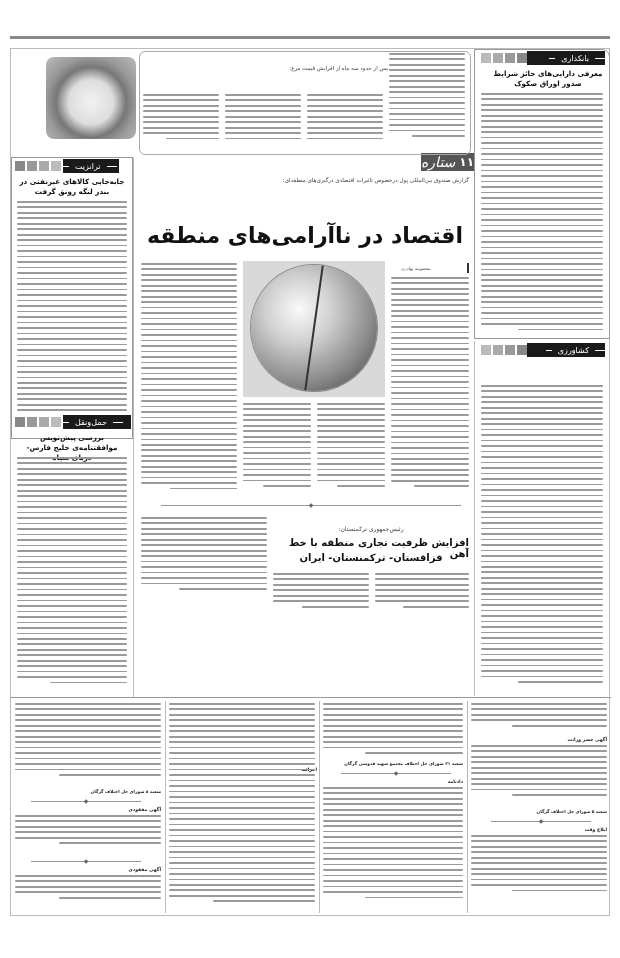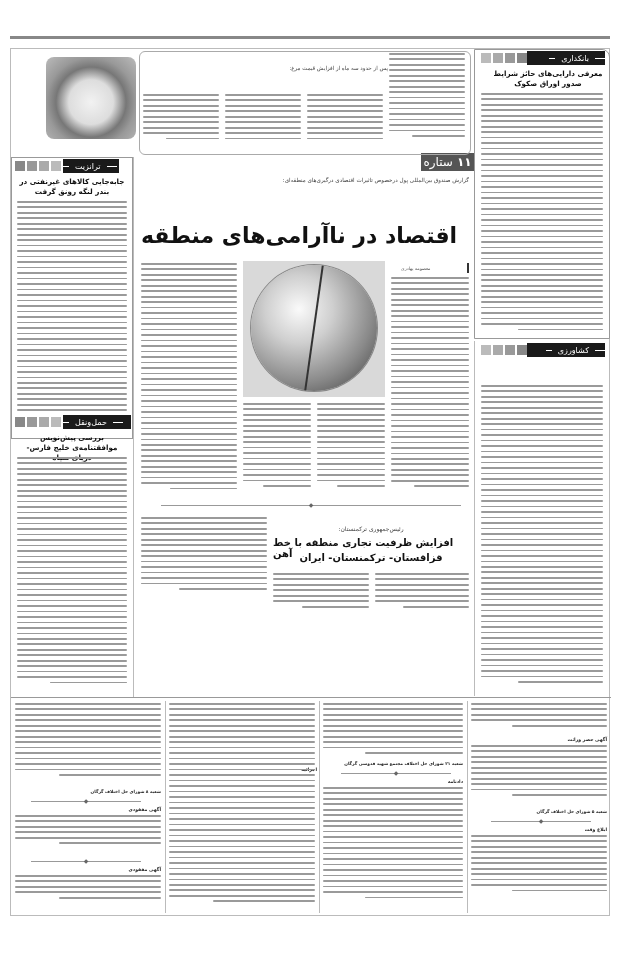--- a/index.html
+++ b/index.html
@@ -26,21 +26,21 @@
 </style>
 </head>
 <body>
 
 <div class="topbar"></div>
 
 <div class="page">
 
   <div style="position:absolute;left:410px;top:104px;width:53px;height:18px;background:#555;display:flex;align-items:center;justify-content:center;gap:4px">
     <span style="color:#fff;font-size:12px;font-weight:bold">۱۱</span>
-    <span style="color:#fff;font-size:12px;">ستاره</span>
+    <span style="color:#fff;font-size:14px;font-style:italic">ستاره</span>
   </div>
 
   <div style="position:absolute;left:35px;top:8px;width:90px;height:82px;border-radius:8px;background:radial-gradient(circle at 50% 55%,#f2f2f2 0,#ddd 35%,#777 55%,#999 70%,#bbb 100%)"></div>
   <div style="position:absolute;left:132px;top:16px;width:245px;font-size:5.5px;color:#444;text-align:right">پس از حدود سه ماه از افزایش قیمت مرغ:</div>
   <div class="lines" style="left:132px;top:45px;width:76px;height:55px">
       <i></i>
       <i></i>
       <i></i>
       <i></i>
       <i></i>
@@ -330,21 +330,21 @@
       <i></i>
       <i></i>
       <i></i>
       <i></i>
       <i></i>
       <i class="s"></i>
     </div>
   <div class="col-rule" style="left:122px;top:108px;height:540px"></div>
 
   <div style="position:absolute;left:130px;top:128px;width:328px;font-size:5.6px;color:#444;text-align:right">گزارش صندوق بین‌المللی پول درخصوص تاثیرات اقتصادی درگیری‌های منطقه‌ای:</div>
-  <div style="position:absolute;left:130px;top:174px;width:328px;font-size:22px;font-weight:bold;color:#111;text-align:left;line-height:26px">اقتصاد در ناآرامی‌های منطقه</div>
+  <div style="position:absolute;left:130px;top:174px;width:328px;font-size:22px;font-weight:bold;color:#111;text-align:center;line-height:26px">اقتصاد در ناآرامی‌های منطقه</div>
 
   <div style="position:absolute;left:390px;top:214px;width:68px;height:10px;border-right:2px solid #333;display:flex;align-items:center;justify-content:flex-end;padding-right:3px">
     <span style="font-size:4.5px;color:#555">معصومه بهادری</span>
   </div>
 
   <div style="position:absolute;left:232px;top:212px;width:142px;height:136px;background:#d9d9d9;overflow:hidden">
     <div style="position:absolute;left:8px;top:4px;width:126px;height:126px;border-radius:50%;background:radial-gradient(circle at 38% 35%,#fafafa 0,#cfcfcf 30%,#8a8a8a 65%,#3a3a3a 100%);box-shadow:0 0 0 1px #888"></div>
     <div style="position:absolute;left:70px;top:4px;width:2px;height:126px;background:#333;transform:rotate(8deg)"></div>
   </div>
 
@@ -466,21 +466,21 @@
       <i></i>
       <i></i>
       <i></i>
       <i></i>
       <i class="s"></i>
     </div>
 
   <div class="orn" style="left:150px;top:456px;width:300px"></div>
 
   <div style="position:absolute;left:262px;top:476px;width:196px;font-size:6px;color:#444;text-align:center">رئیس‌جمهوری ترکمنستان:</div>
-  <div style="position:absolute;left:262px;top:488px;width:196px;font-size:10px;font-weight:bold;color:#111;text-align:left">افزایش ظرفیت تجاری منطقه با خط آهن</div>
+  <div style="position:absolute;left:262px;top:488px;width:196px;font-size:10px;font-weight:bold;color:#111;text-align:right">افزایش ظرفیت تجاری منطقه با خط آهن</div>
   <div style="position:absolute;left:262px;top:503px;width:196px;font-size:10px;font-weight:bold;color:#111;text-align:center">قزاقستان- ترکمنستان- ایران</div>
   <div class="lines" style="left:130px;top:468px;width:126px;height:78px">
       <i></i>
       <i></i>
       <i></i>
       <i></i>
       <i></i>
       <i></i>
       <i></i>
       <i></i>

